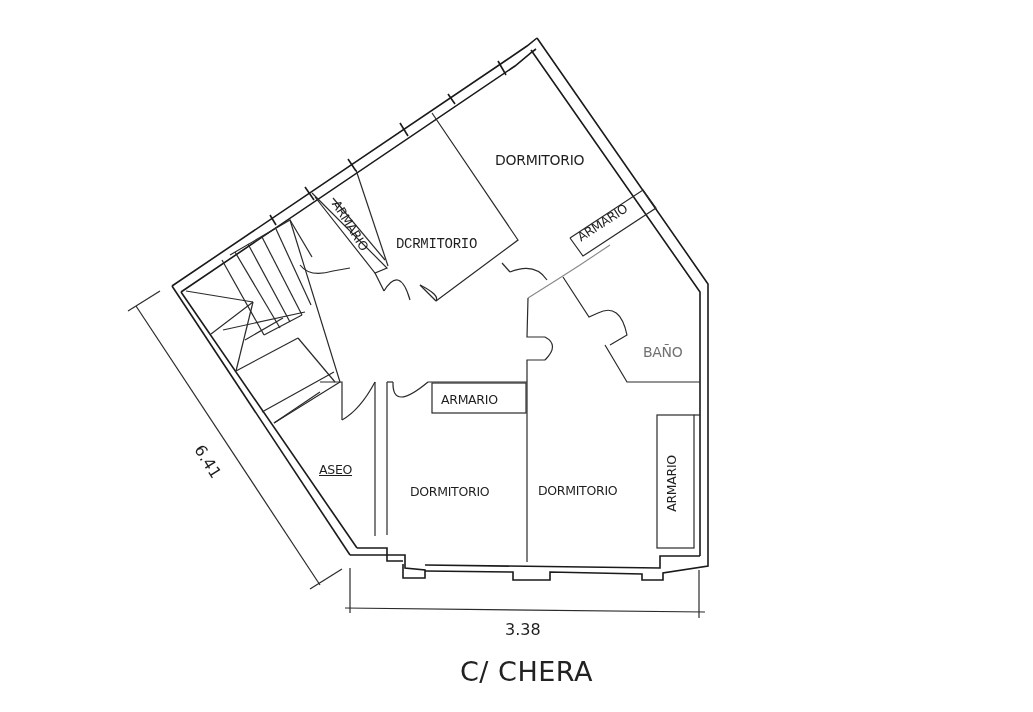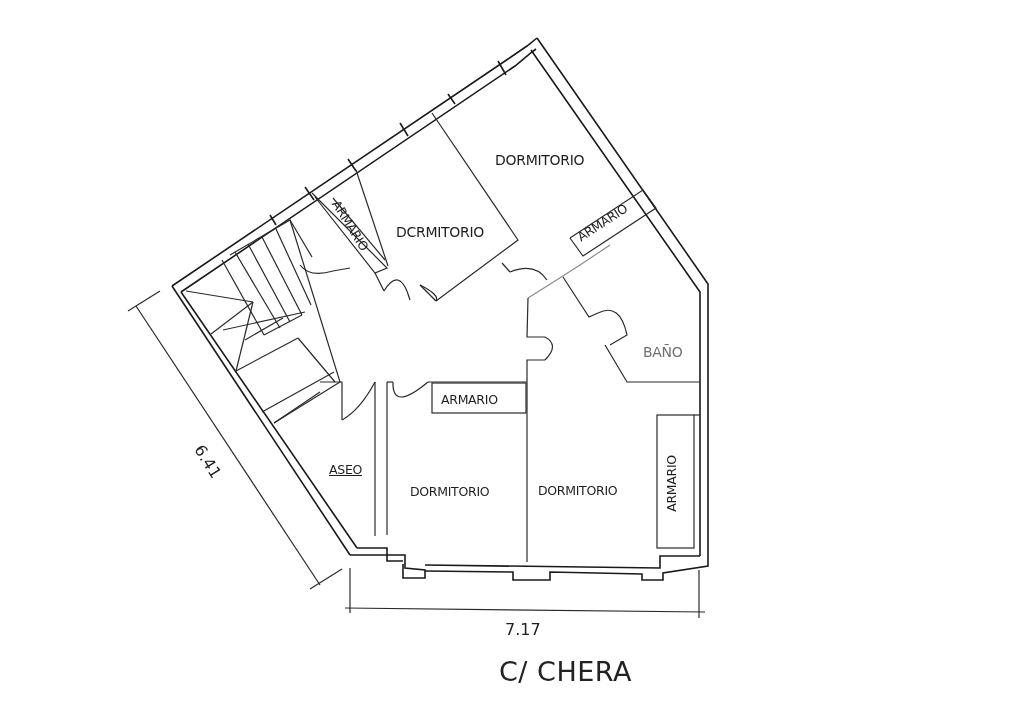--- a/index.html
+++ b/index.html
@@ -5,21 +5,21 @@
     html, body { margin: 0; padding: 0; background: #ffffff; }
     body { width: 1033px; height: 712px; position: relative; overflow: hidden; font-family: "DejaVu Sans", sans-serif; }
     svg.plan { position: absolute; left: 0; top: 0; }
     .w { stroke: #1a1a1a; stroke-width: 1.6; fill: none; stroke-linejoin: miter; }
     .t { stroke: #2a2a2a; stroke-width: 1.2; fill: none; }
     .g { stroke: #888; stroke-width: 1.1; fill: none; }
     .lbl { position: absolute; color: #1e1e1e; font-size: 14px; white-space: nowrap; letter-spacing: -0.3px; transform-origin: center center; }
     .lbl.small { font-size: 12.5px; }
     .lbl.grey { color: #707070; text-align: center; }
     .dim { position: absolute; font-size: 16px; color: #1e1e1e; }
-    .street { position: absolute; font-size: 27px; color: #222; letter-spacing: 0.5px; margin-left: 39px; }
+    .street { position: absolute; font-size: 27px; color: #222; letter-spacing: 0.5px; }
   </style>
 </head>
 <body>
 
 <svg class="plan" width="1033" height="712" viewBox="0 0 1033 712">
 
   <g>
 
     <polyline class="w" points="172,286 508,59 527,46 537,38"></polyline>
     <polyline class="w" points="181,292 515,66 532,52 536,49"></polyline>
@@ -115,26 +115,26 @@
     <polyline class="t" points="128,311 160,291"></polyline>
     <polyline class="t" points="310,589 342,569"></polyline>
 
     <polyline class="t" points="345,608 705,612"></polyline>
     <polyline class="t" points="350,568 350,613"></polyline>
     <polyline class="t" points="699,570 699,618"></polyline>
   </g>
 </svg>
 
 <div class="lbl" style="left:495px; top:152px;">DORMITORIO</div>
-<div class="lbl" style="left:396px; top:224px;">DCRMITORIO</div>
+<div class="lbl" style="left:396px; top:236px;font-family:Liberation Mono, monospace;">DCRMITORIO</div>
 <div class="lbl small" style="left:322px; top:218px; transform: rotate(58deg);">ARMARIO</div>
 <div class="lbl small" style="left:574px; top:215px; transform: rotate(-33deg);">ARMARIO</div>
 <div class="lbl grey" style="left:643px; top:344px;">BAÑO</div>
 <div class="lbl small" style="left:441px; top:392px;">ARMARIO</div>
-<div class="lbl small" style="left:329px; top:462px;text-decoration:underline;">ASEO</div>
+<div class="lbl small" style="left:319px; top:462px;text-decoration:underline;">ASEO</div>
 <div class="lbl small" style="left:410px; top:484px;">DORMITORIO</div>
 <div class="lbl small" style="left:538px; top:483px;">DORMITORIO</div>
 <div class="lbl small" style="left:643px; top:476px; transform: rotate(-90deg);">ARMARIO</div>
 
 <div class="dim" style="left:190px; top:452px; transform: rotate(58deg);">6.41</div>
-<div class="dim" style="left:505px; top:620px;">7.17</div>
+<div class="dim" style="left:505px; top:620px;">3.38</div>
 
 <div class="street" style="left:460px; top:656px;">C/ CHERA</div>
 
 </body></html>

